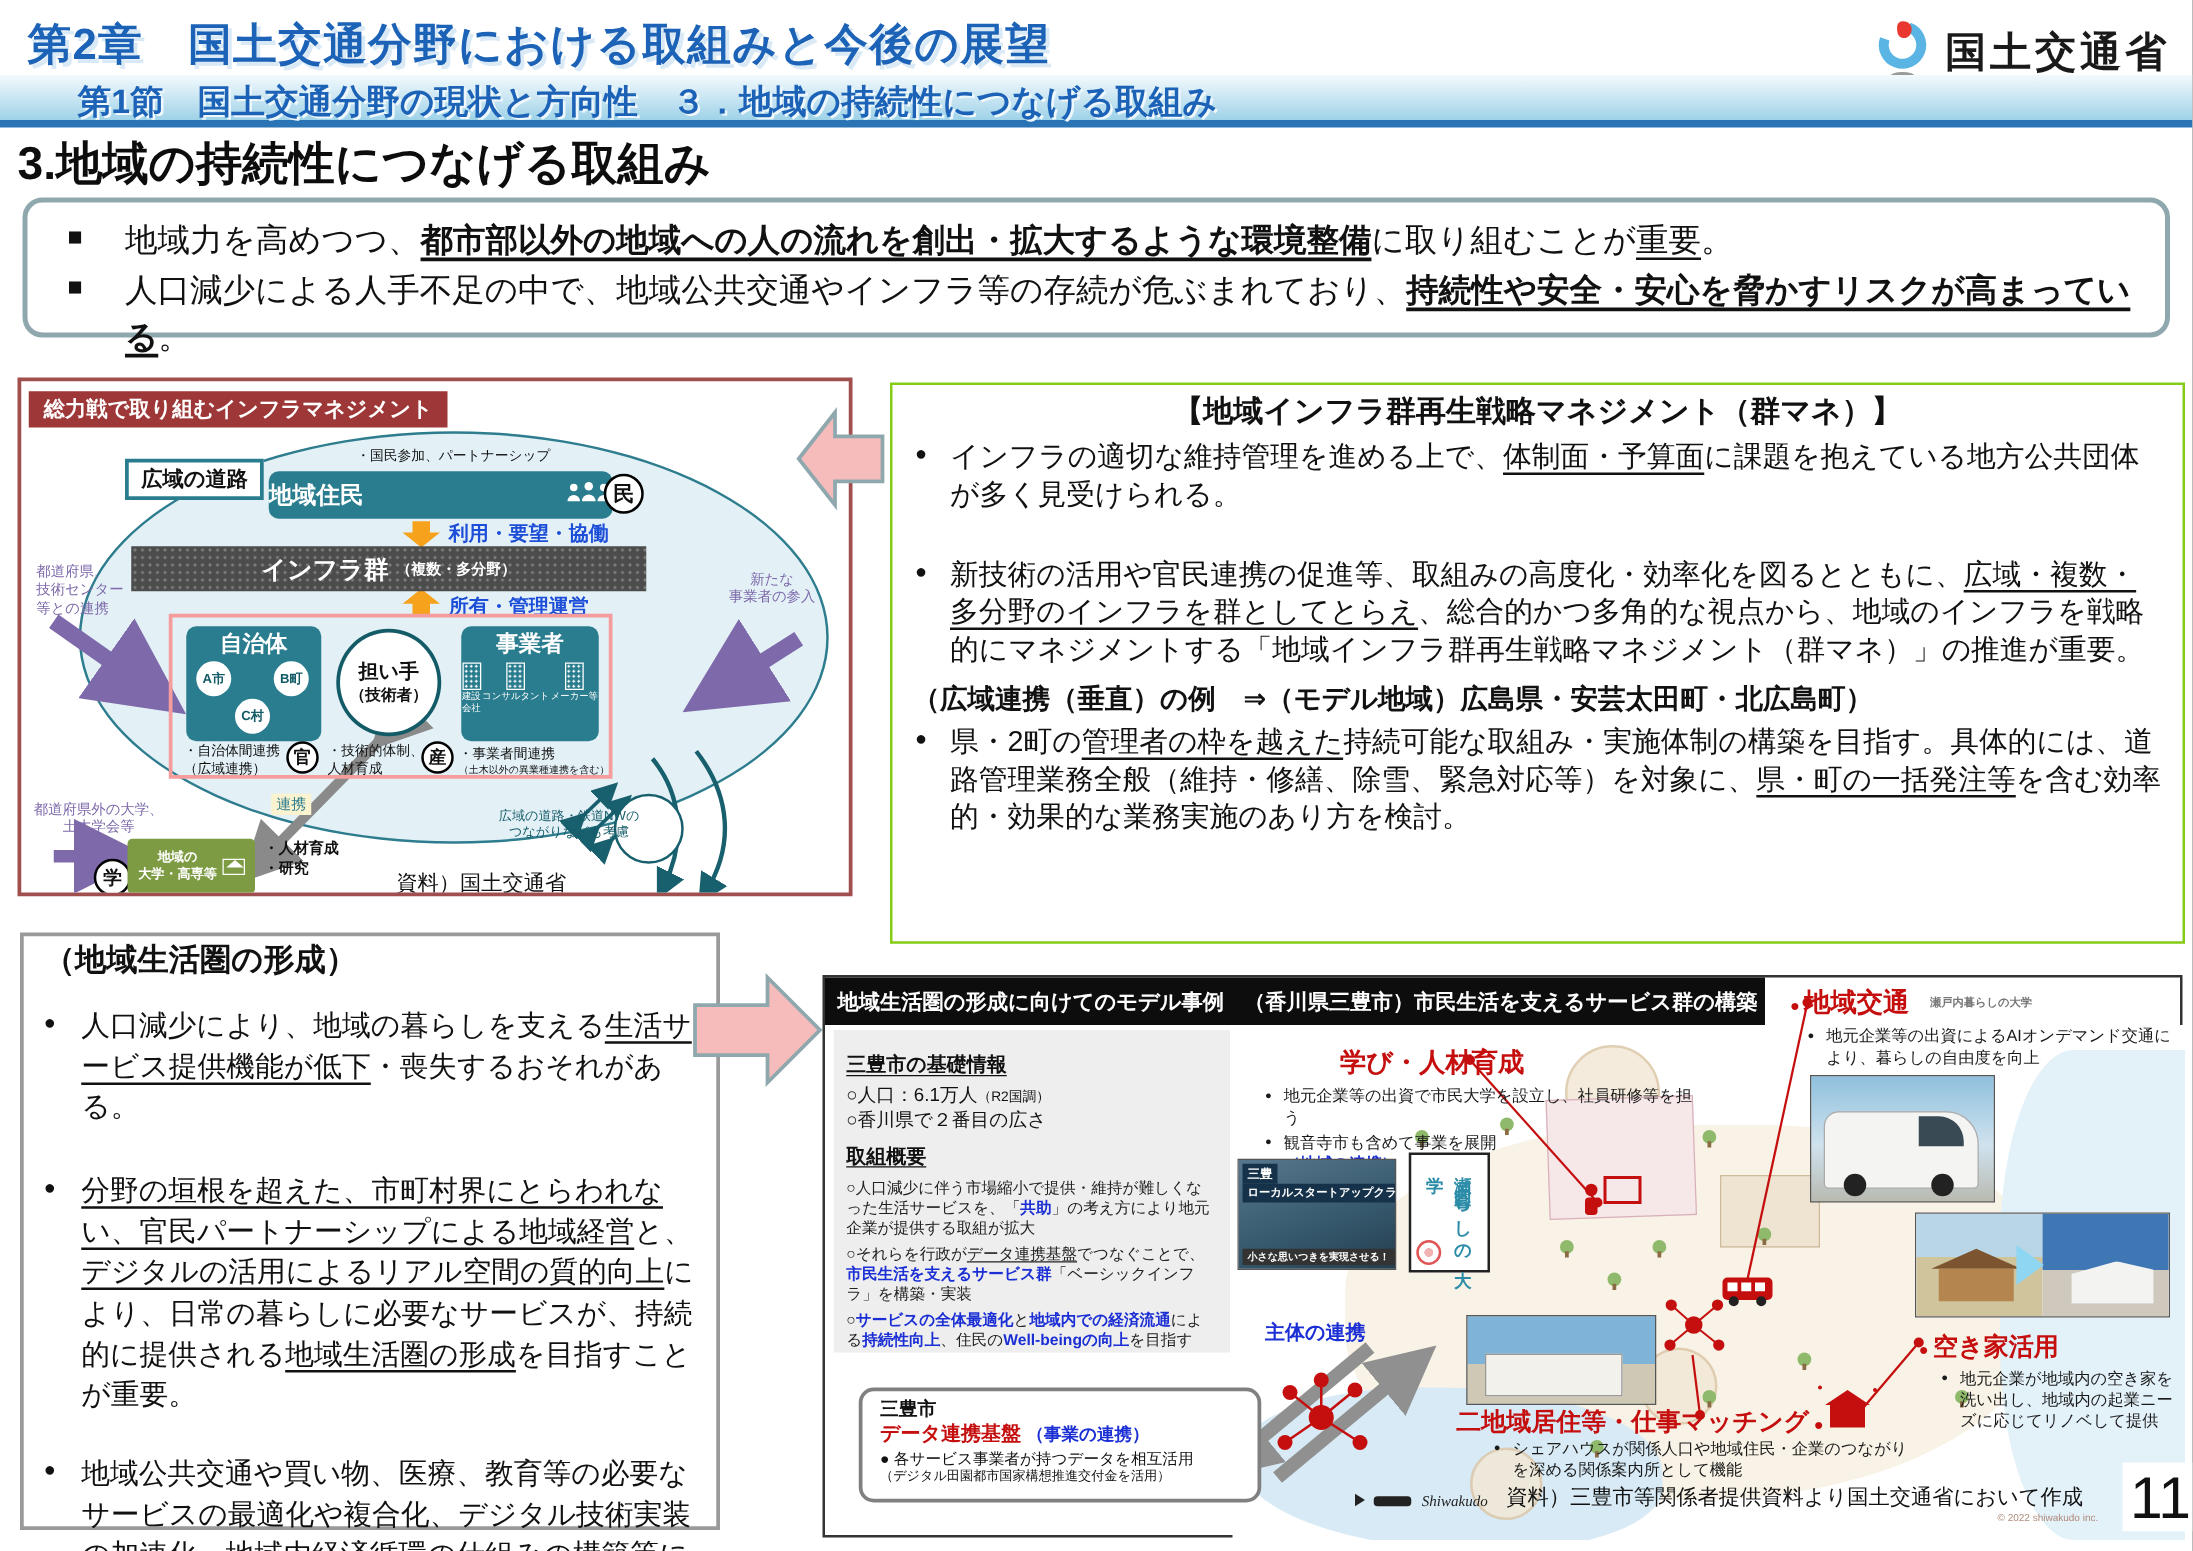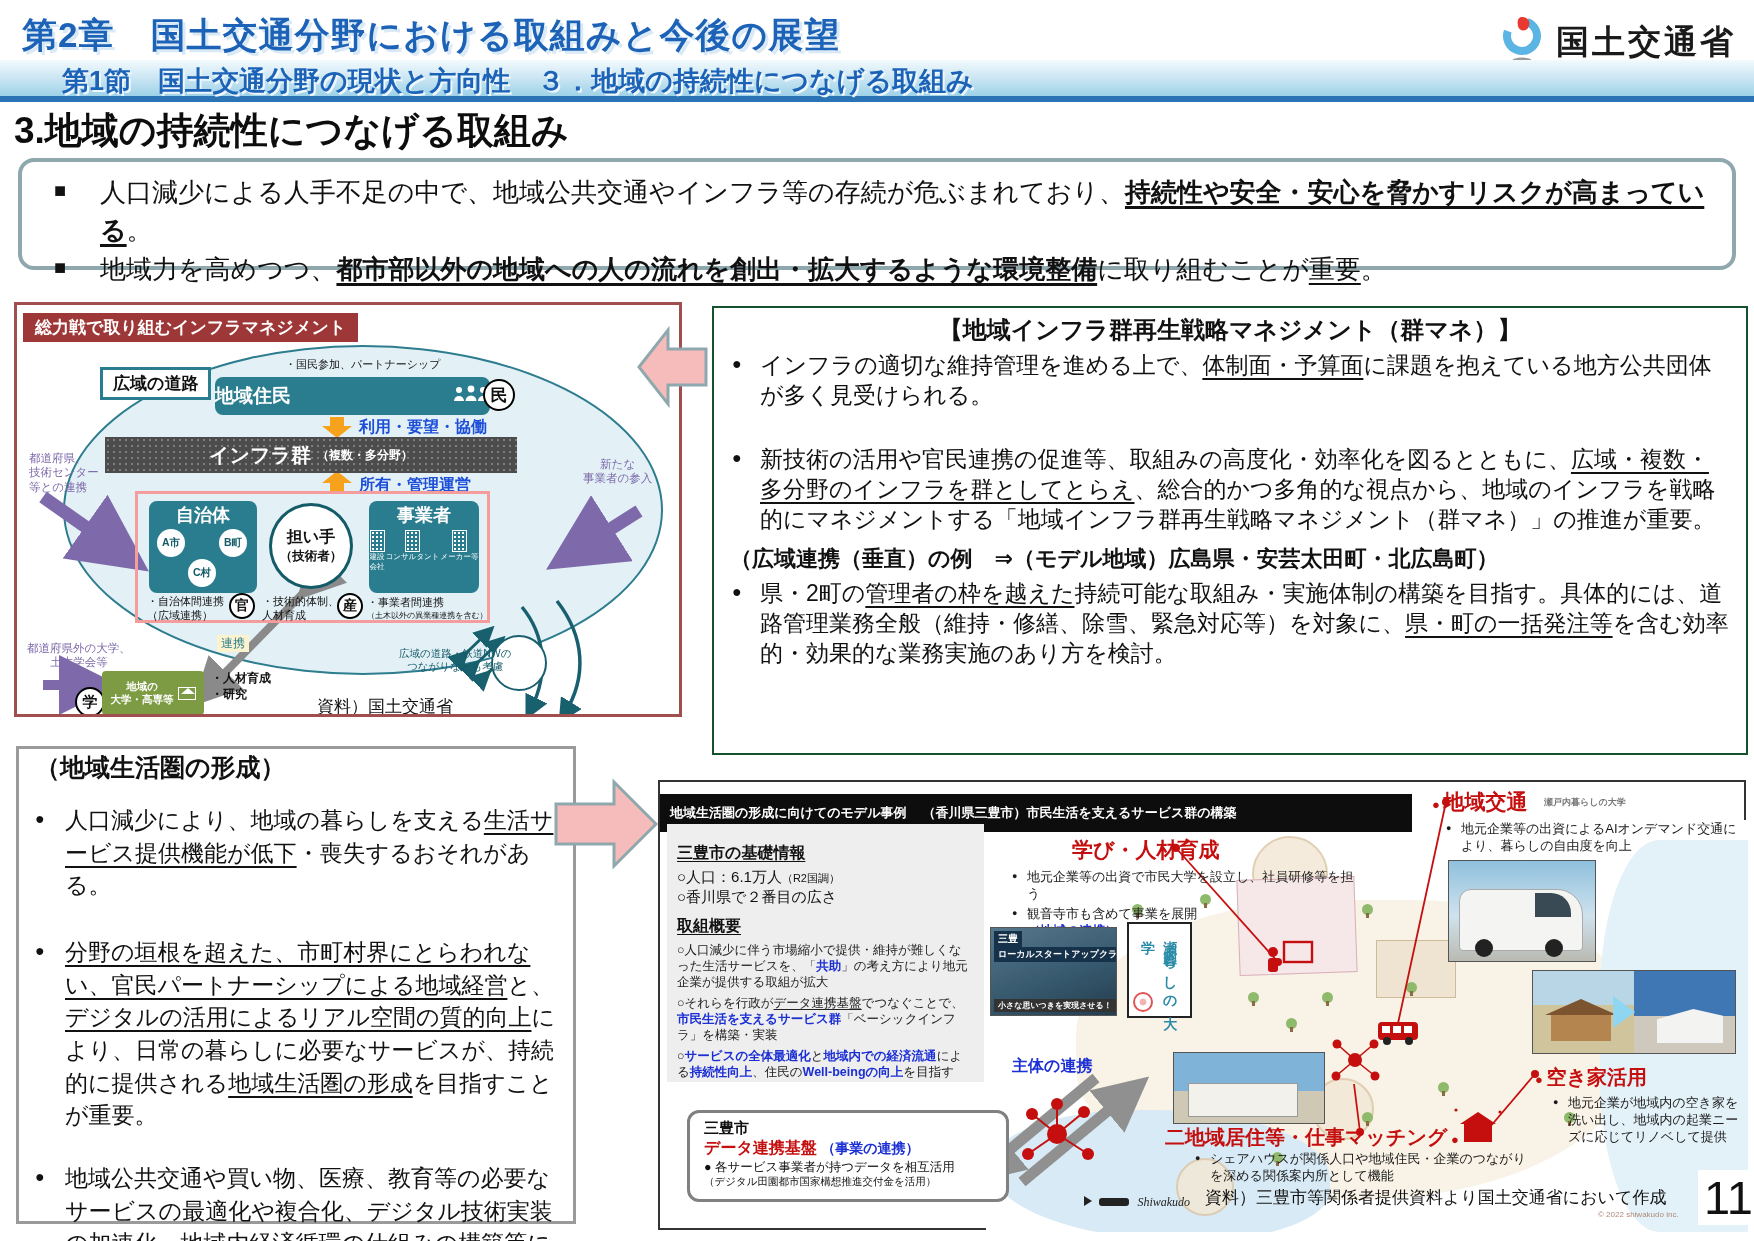--- a/index.html
+++ b/index.html
@@ -44,38 +44,38 @@
   .orange-lbl{color:#1d4ed8;font-weight:bold;font-size:16px}
   .purple-tx{color:#7e6aaa;font-size:11.5px;line-height:1.25}
   .coop-lbl{background:#fbf3cf;color:#2a7d8e;font-size:12px;padding:0 4px}
   .greenbox{left:85px;top:366px;width:102px;height:44px;background:#7d9b42;border-radius:4px;color:#fff;font-weight:bold;font-size:10.5px;
      display:flex;align-items:center;justify-content:center;gap:4px;text-align:center;line-height:1.2}
   .school{width:18px;height:13px;border:1.5px solid #fff;position:relative;flex:none}
   .school::before{content:"";position:absolute;left:2px;top:-7px;border:7px solid transparent;border-bottom:6px solid #fff}
   .tealcircle{left:474px;top:330px;width:56px;height:56px;border:2px solid #19606e;border-radius:50%;background:#fff}
 
   
-  .gunmane{left:712px;top:306px;width:1036px;height:449px;border:2px solid #14532d;padding:4px 16px 4px 16px;font-size:23px;line-height:1.3}
+  .gunmane{left:712px;top:306px;width:1036px;height:449px;border:2px solid #84cc16;padding:4px 16px 4px 16px;font-size:23px;line-height:1.3}
   .gm-title{text-align:center;font-size:24px;font-weight:bold;margin:2px 0 4px}
   .gm-li{position:relative;padding-left:30px;margin:6px 0}
   .gm-li::before{content:"●";position:absolute;left:2px;top:3px;font-size:16px}
 
   
   .blockarrow{fill:#f6bcbc;stroke:#8fa8ad;stroke-width:3}
 
   
   .vitality{left:16px;top:746px;width:560px;height:478px;border:3px solid #9a9a9a;background:#fff;padding:0 16px 6px}
   .vt-title{width:fit-content;margin:-20px auto 4px;background:#fff;padding:0 20px;font-size:28px;font-weight:bold}
   .vt-sub{font-size:25px;font-weight:bold;margin:2px 0 6px}
   .vt-li{position:relative;padding-left:30px;margin:20px 0;font-size:23px;line-height:1.42}
   .vt-li::before{content:"●";position:absolute;left:0;top:4px;font-size:16px}
 
   
   .fig{left:658px;top:780px;width:1088px;height:450px;border:2px solid #333;background:#fff;overflow:visible}
-  .fig-hdr{left:0;top:12px;width:752px;height:38px;background:#0d0d0d;color:#fff;display:flex;align-items:center;gap:16px;padding:0 10px;font-weight:bold;font-size:13px;white-space:nowrap}
+  .fig-hdr{left:0;top:0;width:752px;height:38px;background:#0d0d0d;color:#fff;display:flex;align-items:center;gap:16px;padding:0 10px;font-weight:bold;font-size:17px;white-space:nowrap}
   .info{left:7px;top:42px;width:317px;height:258px;background:#eeeeee;padding:18px 10px;font-size:15px;line-height:1.35}
   .info-h{font-weight:bold;font-size:16px;text-decoration:underline;text-underline-offset:3px;margin-bottom:3px}
   .info-o{font-size:12.5px;line-height:1.28;margin:5px 0;color:#222}
   .plat{left:27px;top:328px;width:322px;height:92px;border:3px solid #808080;border-radius:12px;background:#fff;padding:6px 14px;line-height:1.25}
   .map{left:326px;top:38px;width:762px;height:412px;overflow:hidden;background:#fff}
   .tree{position:absolute;width:11px;height:11px;background:#8fba6b;border-radius:50%}
   .tree::after{content:"";position:absolute;left:4px;top:9px;width:3px;height:5px;background:#8a6b44}
   .vign{position:absolute;border-radius:50%;background:#f3e8d6;border:2px solid #dcc7a8;opacity:.85}
   .fli{position:relative;padding-left:15px;font-size:13px;line-height:1.3;color:#1a1a1a;margin:3px 0}
   .fli::before{content:"●";position:absolute;left:0;top:2px;font-size:9px}
@@ -119,24 +119,24 @@
     </span>
     <span class="logo-text">国土交通省</span>
   </div>
   <div class="abs secbar">
     <span class="secbar-tx">第1節　国土交通分野の現状と方向性　３．地域の持続性につなげる取組み</span>
   </div>
   <div class="abs pgtitle">3.地域の持続性につなげる取組み</div>
 
   <div class="abs sumbox">
     <div class="sq-li">
+      <span>地域力を高めつつ、</span><span class="bu">都市部以外の地域への人の流れを創出・拡大するような環境整備</span><span>に取り組むことが</span><span class="u">重要</span><span>。</span>
+    </div>
+    <div class="sq-li">
       <span>人口減少による人手不足の中で、地域公共交通やインフラ等の存続が危ぶまれており、</span><span class="bu">持続性や安全・安心を脅かすリスクが高まっている</span><span>。</span>
-    </div>
-    <div class="sq-li">
-      <span>地域力を高めつつ、</span><span class="bu">都市部以外の地域への人の流れを創出・拡大するような環境整備</span><span>に取り組むことが</span><span class="u">重要</span><span>。</span>
     </div>
   </div>
 
   <div class="abs diagram">
     <div class="abs ellipse"></div>
 
     <svg class="abs" style="left:0;top:0" width="668" height="415" viewBox="0 0 668 415">
       <defs>
         <marker id="mpu" markerWidth="6" markerHeight="6" refX="3" refY="3" orient="auto">
             <path d="M0,0 L6,3 L0,6 Z" fill="#7e6aaa"></path>

